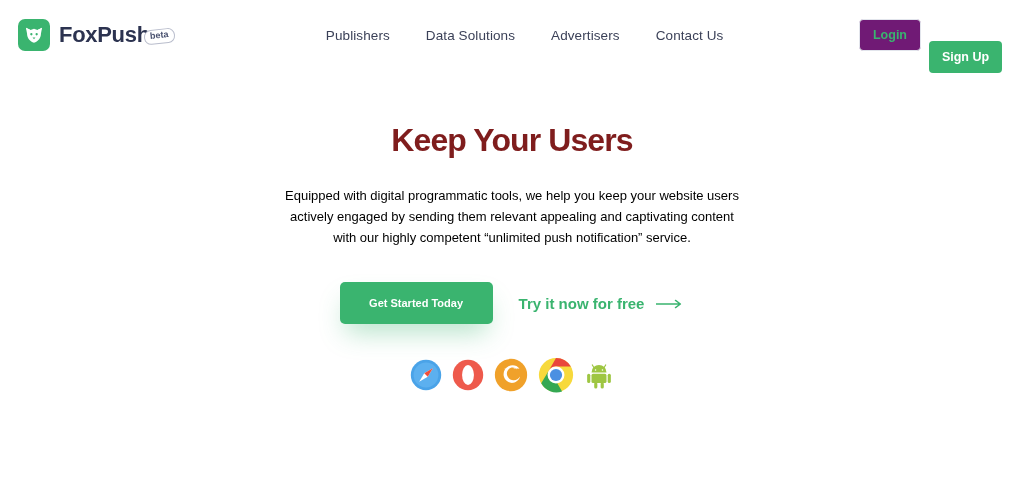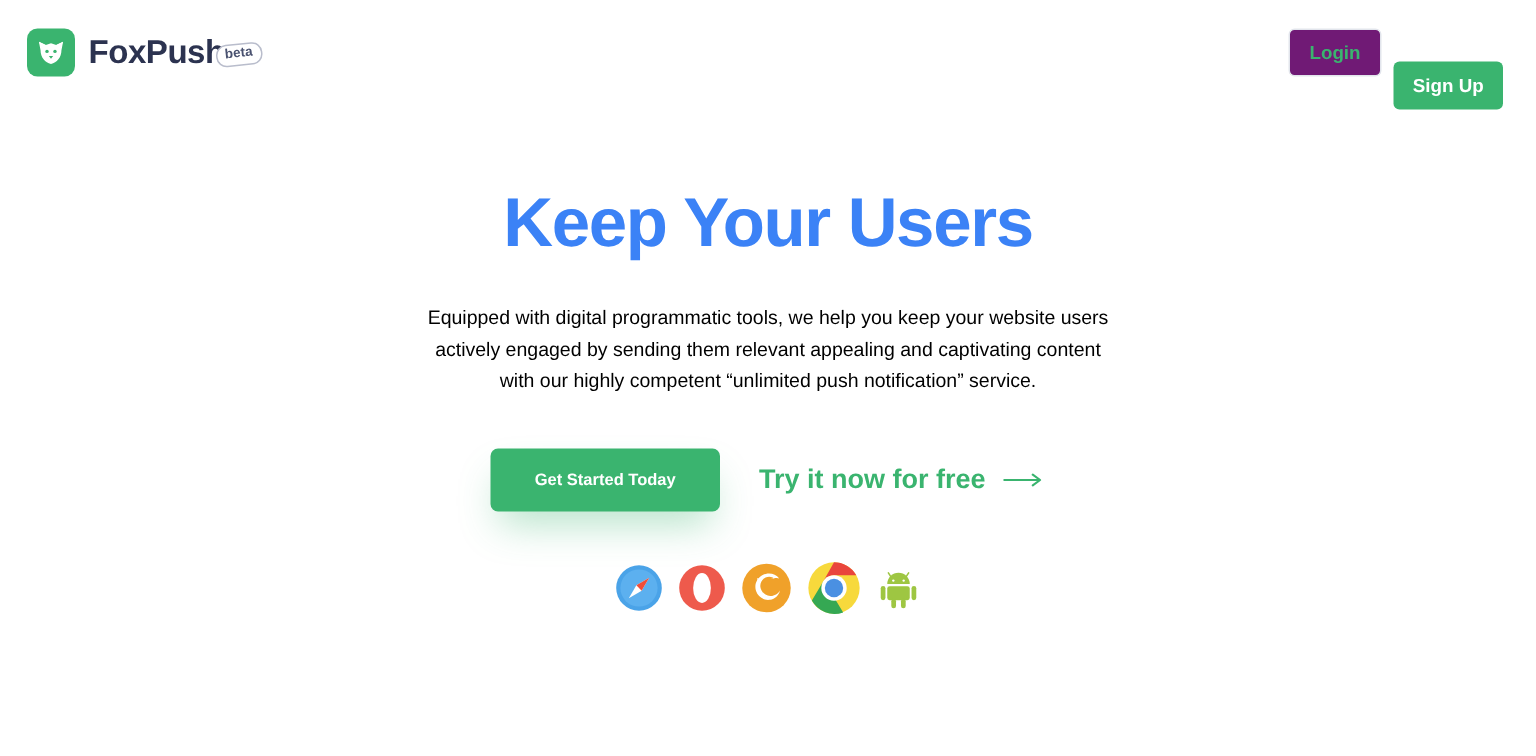--- a/index.html
+++ b/index.html
@@ -108,23 +108,23 @@
     font-family: inherit;
     margin-top: 44px;
   }
 
   
   .hero {
     text-align: center;
     padding-top: 52px;
   }
   .hero-title {
-    font-size: 46px;
-    font-weight: bold;
-    color: #3b82f6;
+    font-size: 32px;
+    font-weight: bold;
+    color: #7f1d1d;
     line-height: 1.16;
     letter-spacing: -0.9px;
   }
   .hero-sub {
     margin: 26px auto 0;
     width: 470px;
     font-size: 13px;
     line-height: 1.62;
     color: #000000;
   }
@@ -143,21 +143,21 @@
     border-radius: 5px;
     background: #3ab46f;
     color: #ffffff;
     font-size: 11px;
     font-weight: bold;
     cursor: pointer;
     font-family: inherit;
     box-shadow: 0 14px 26px -6px rgba(58,180,111,0.38);
   }
   .link-cta {
-    font-size: 18px;
+    font-size: 15px;
     font-weight: bold;
     color: #3ab46f;
     text-decoration: none;
     display: flex;
     align-items: center;
     gap: 12px;
     cursor: pointer;
   }
   .arrow-ico { display: block; }
 
@@ -185,20 +185,26 @@
         <circle cx="14.9" cy="11.2" r="1.25" fill="#3ab46f"></circle>
         <path d="M10.4 14.6 L13.6 14.6 L12 16.5 Z" fill="#3ab46f"></path>
         <path d="M3.2 4.2 L5.6 9.2 L8.2 6.6 Z" fill="#ffffff"></path>
         <path d="M20.8 4.2 L18.4 9.2 L15.8 6.6 Z" fill="#ffffff"></path>
       </svg>
     </span>
     <span class="brand-name">FoxPush</span>
     <span class="beta-badge">beta</span>
   </div>
 
+  <nav class="nav">
+    <a class="nav-item" href="#">Publishers</a>
+    <a class="nav-item" href="#">Data Solutions</a>
+    <a class="nav-item" href="#">Advertisers</a>
+    <a class="nav-item" href="#">Contact Us</a>
+  </nav>
 
   <div class="auth">
     <button class="btn-login">Login</button>
     <button class="btn-signup">Sign Up</button>
   </div>
 </div>
 
 <div class="hero">
 
   <h1 class="hero-title">

